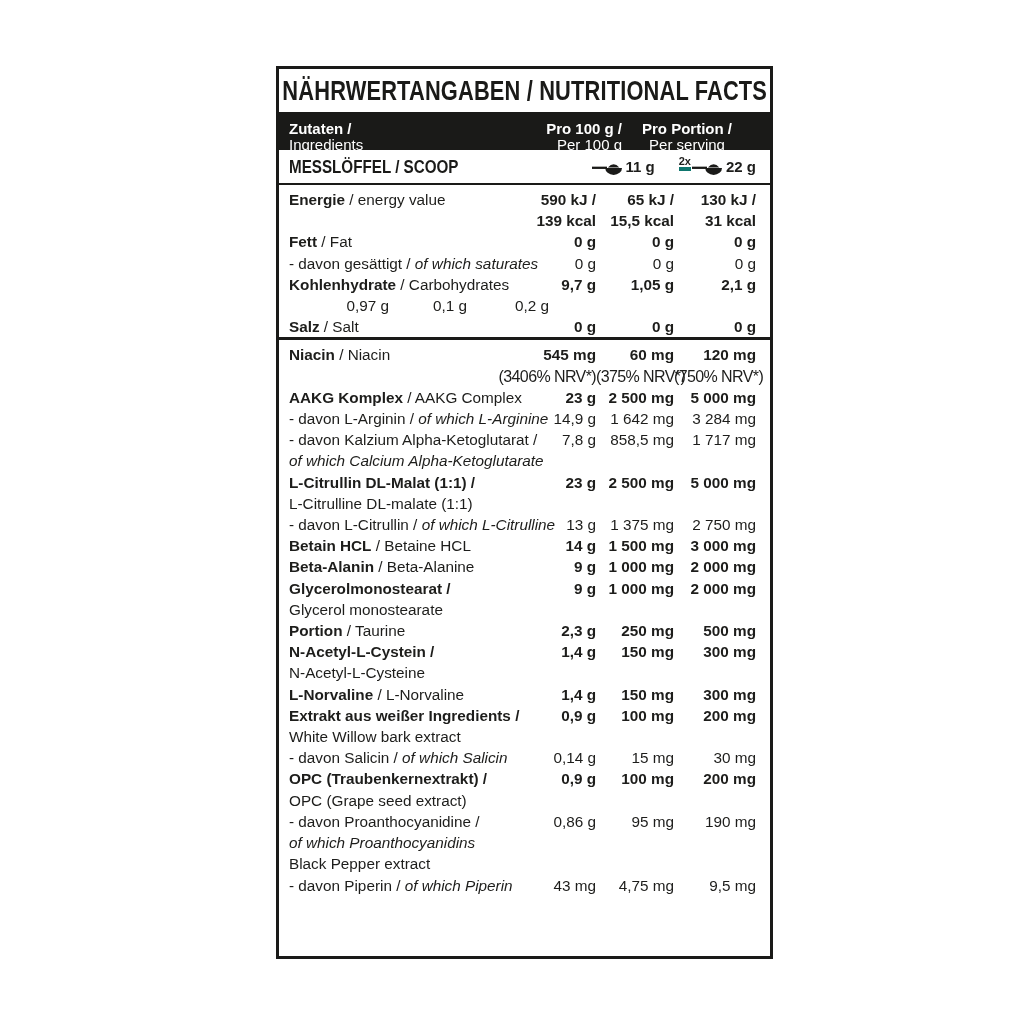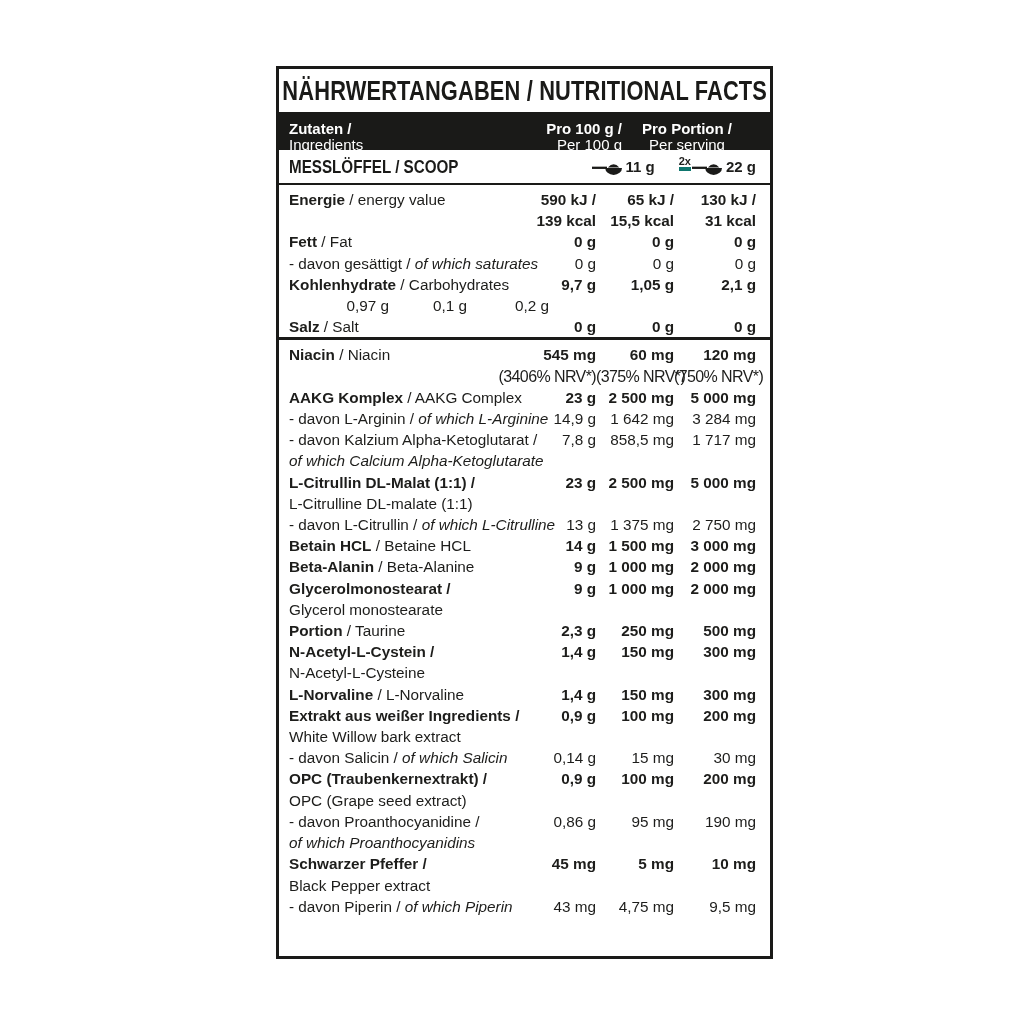--- a/index.html
+++ b/index.html
@@ -296,26 +296,20 @@
           <span class="v v2 vs-r">95 mg</span>
           <span class="v v3 vs-r">190 mg</span>
         </div>
         <div class="row">
           <span class="lbl"><span class="s-i">of which Proanthocyanidins</span></span>
           <span class="v v1 vs-r"></span>
           <span class="v v2 vs-r"></span>
           <span class="v v3 vs-r"></span>
         </div>
         <div class="row">
-          <span class="lbl"><span class="s-b">Schwarzer Pfeffer /</span></span>
-          <span class="v v1 vs-b">45 mg</span>
-          <span class="v v2 vs-b">5 mg</span>
-          <span class="v v3 vs-b">10 mg</span>
-        </div>
-        <div class="row">
           <span class="lbl"><span class="s-r">Black Pepper extract</span></span>
           <span class="v v1 vs-r"></span>
           <span class="v v2 vs-r"></span>
           <span class="v v3 vs-r"></span>
         </div>
         <div class="row">
           <span class="lbl"><span class="s-r">- davon Piperin / </span><span class="s-i">of which Piperin</span></span>
           <span class="v v1 vs-r">43 mg</span>
           <span class="v v2 vs-r">4,75 mg</span>
           <span class="v v3 vs-r">9,5 mg</span>

